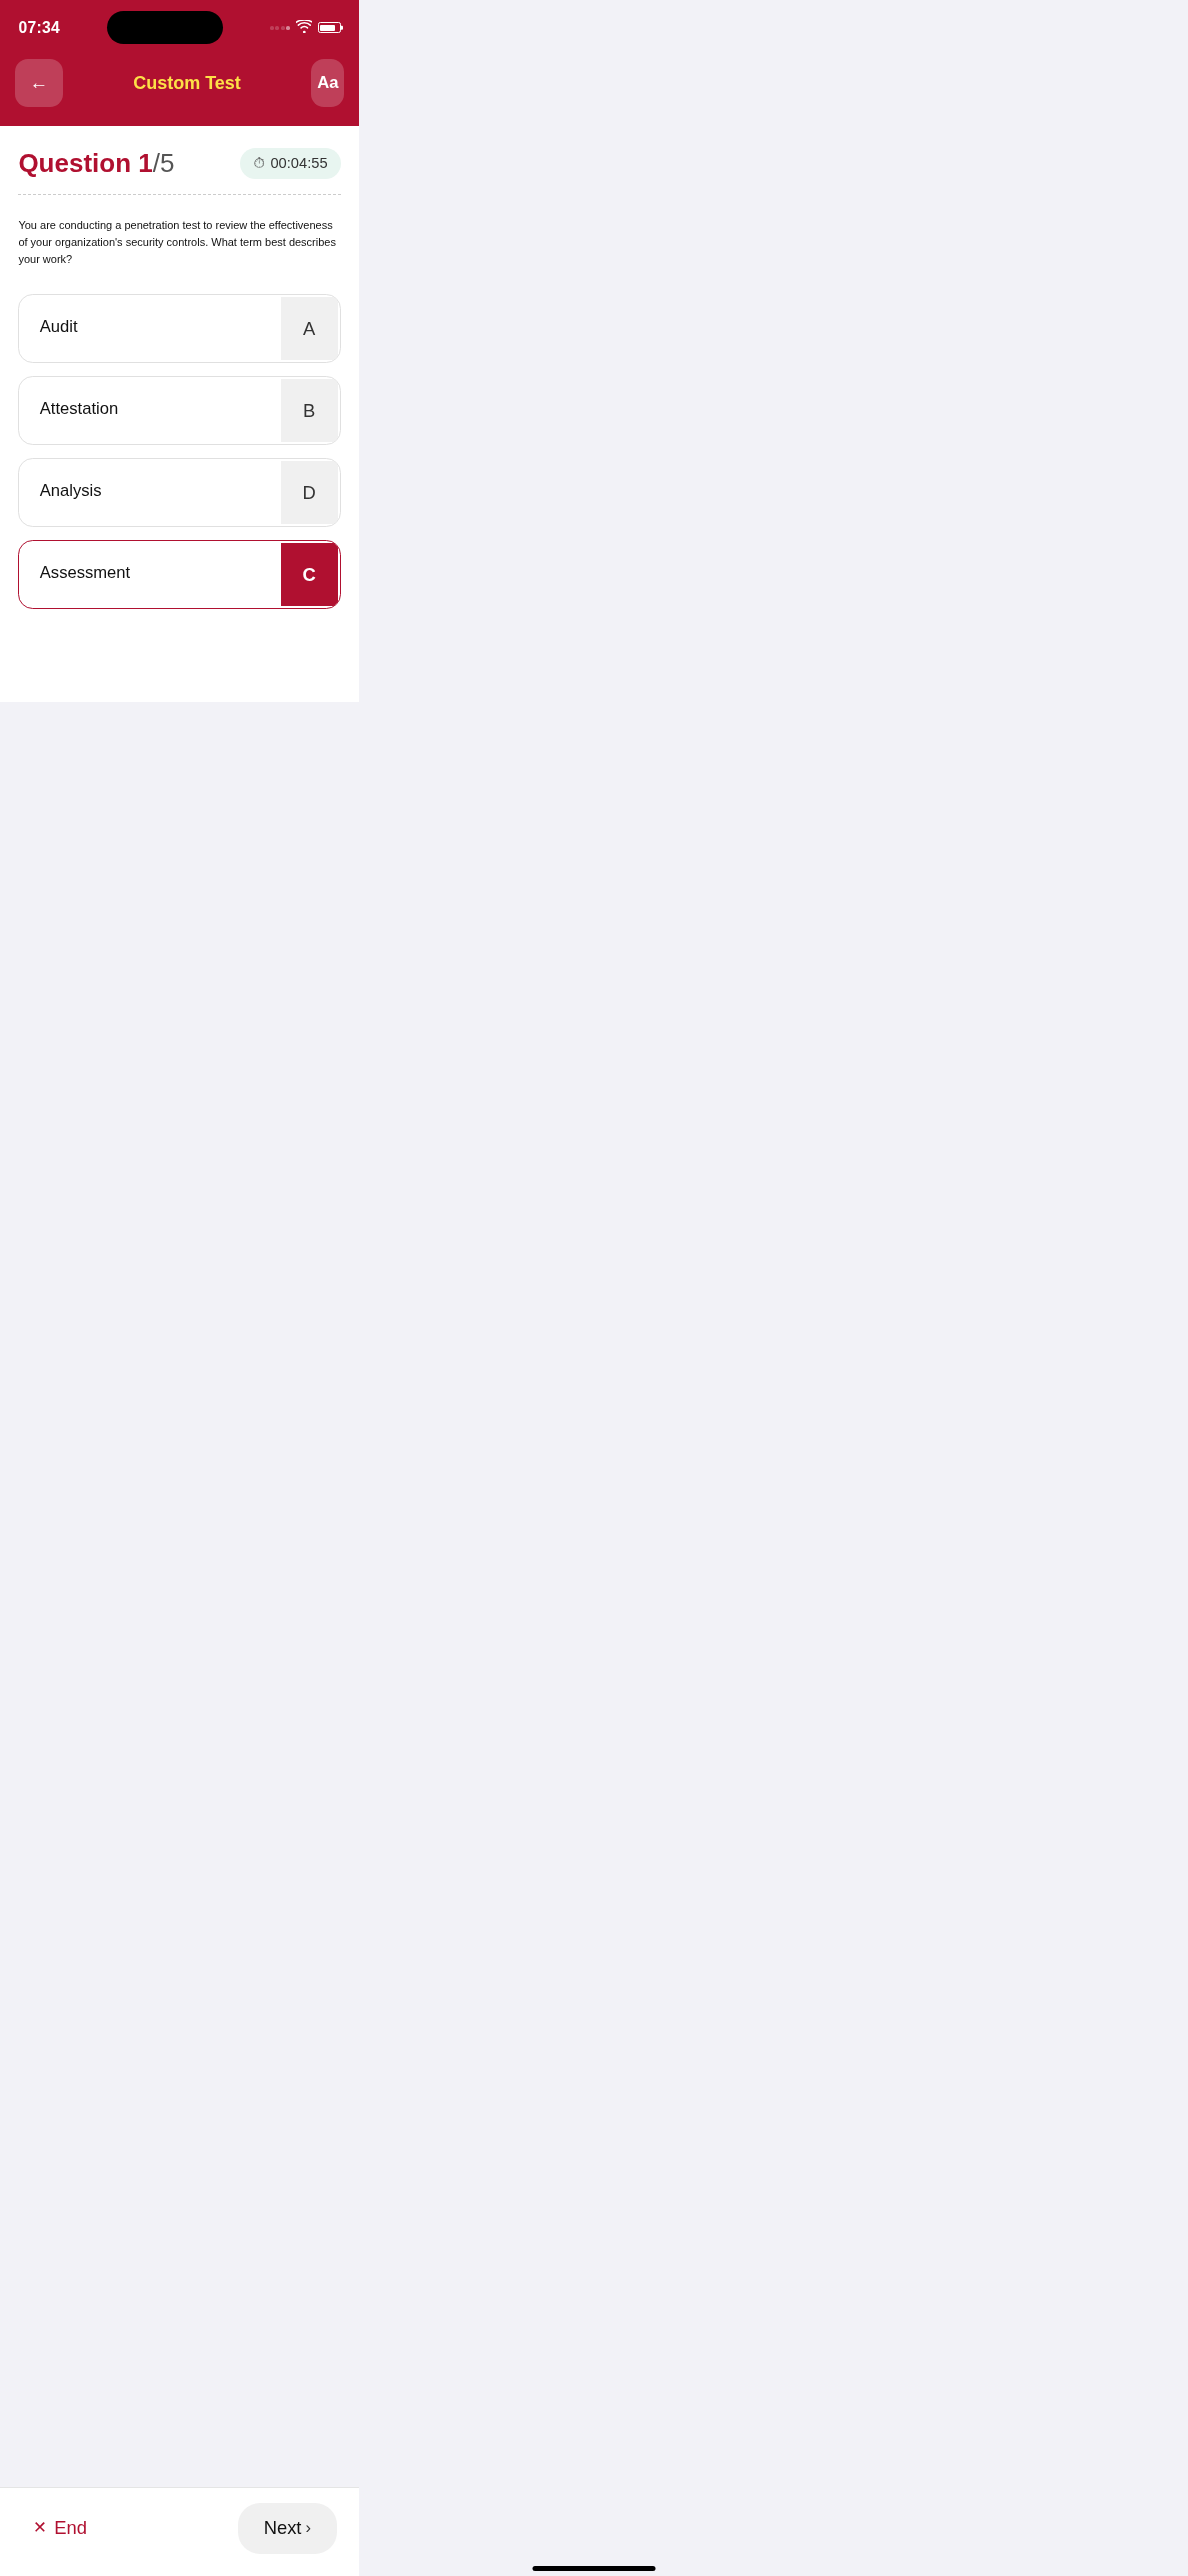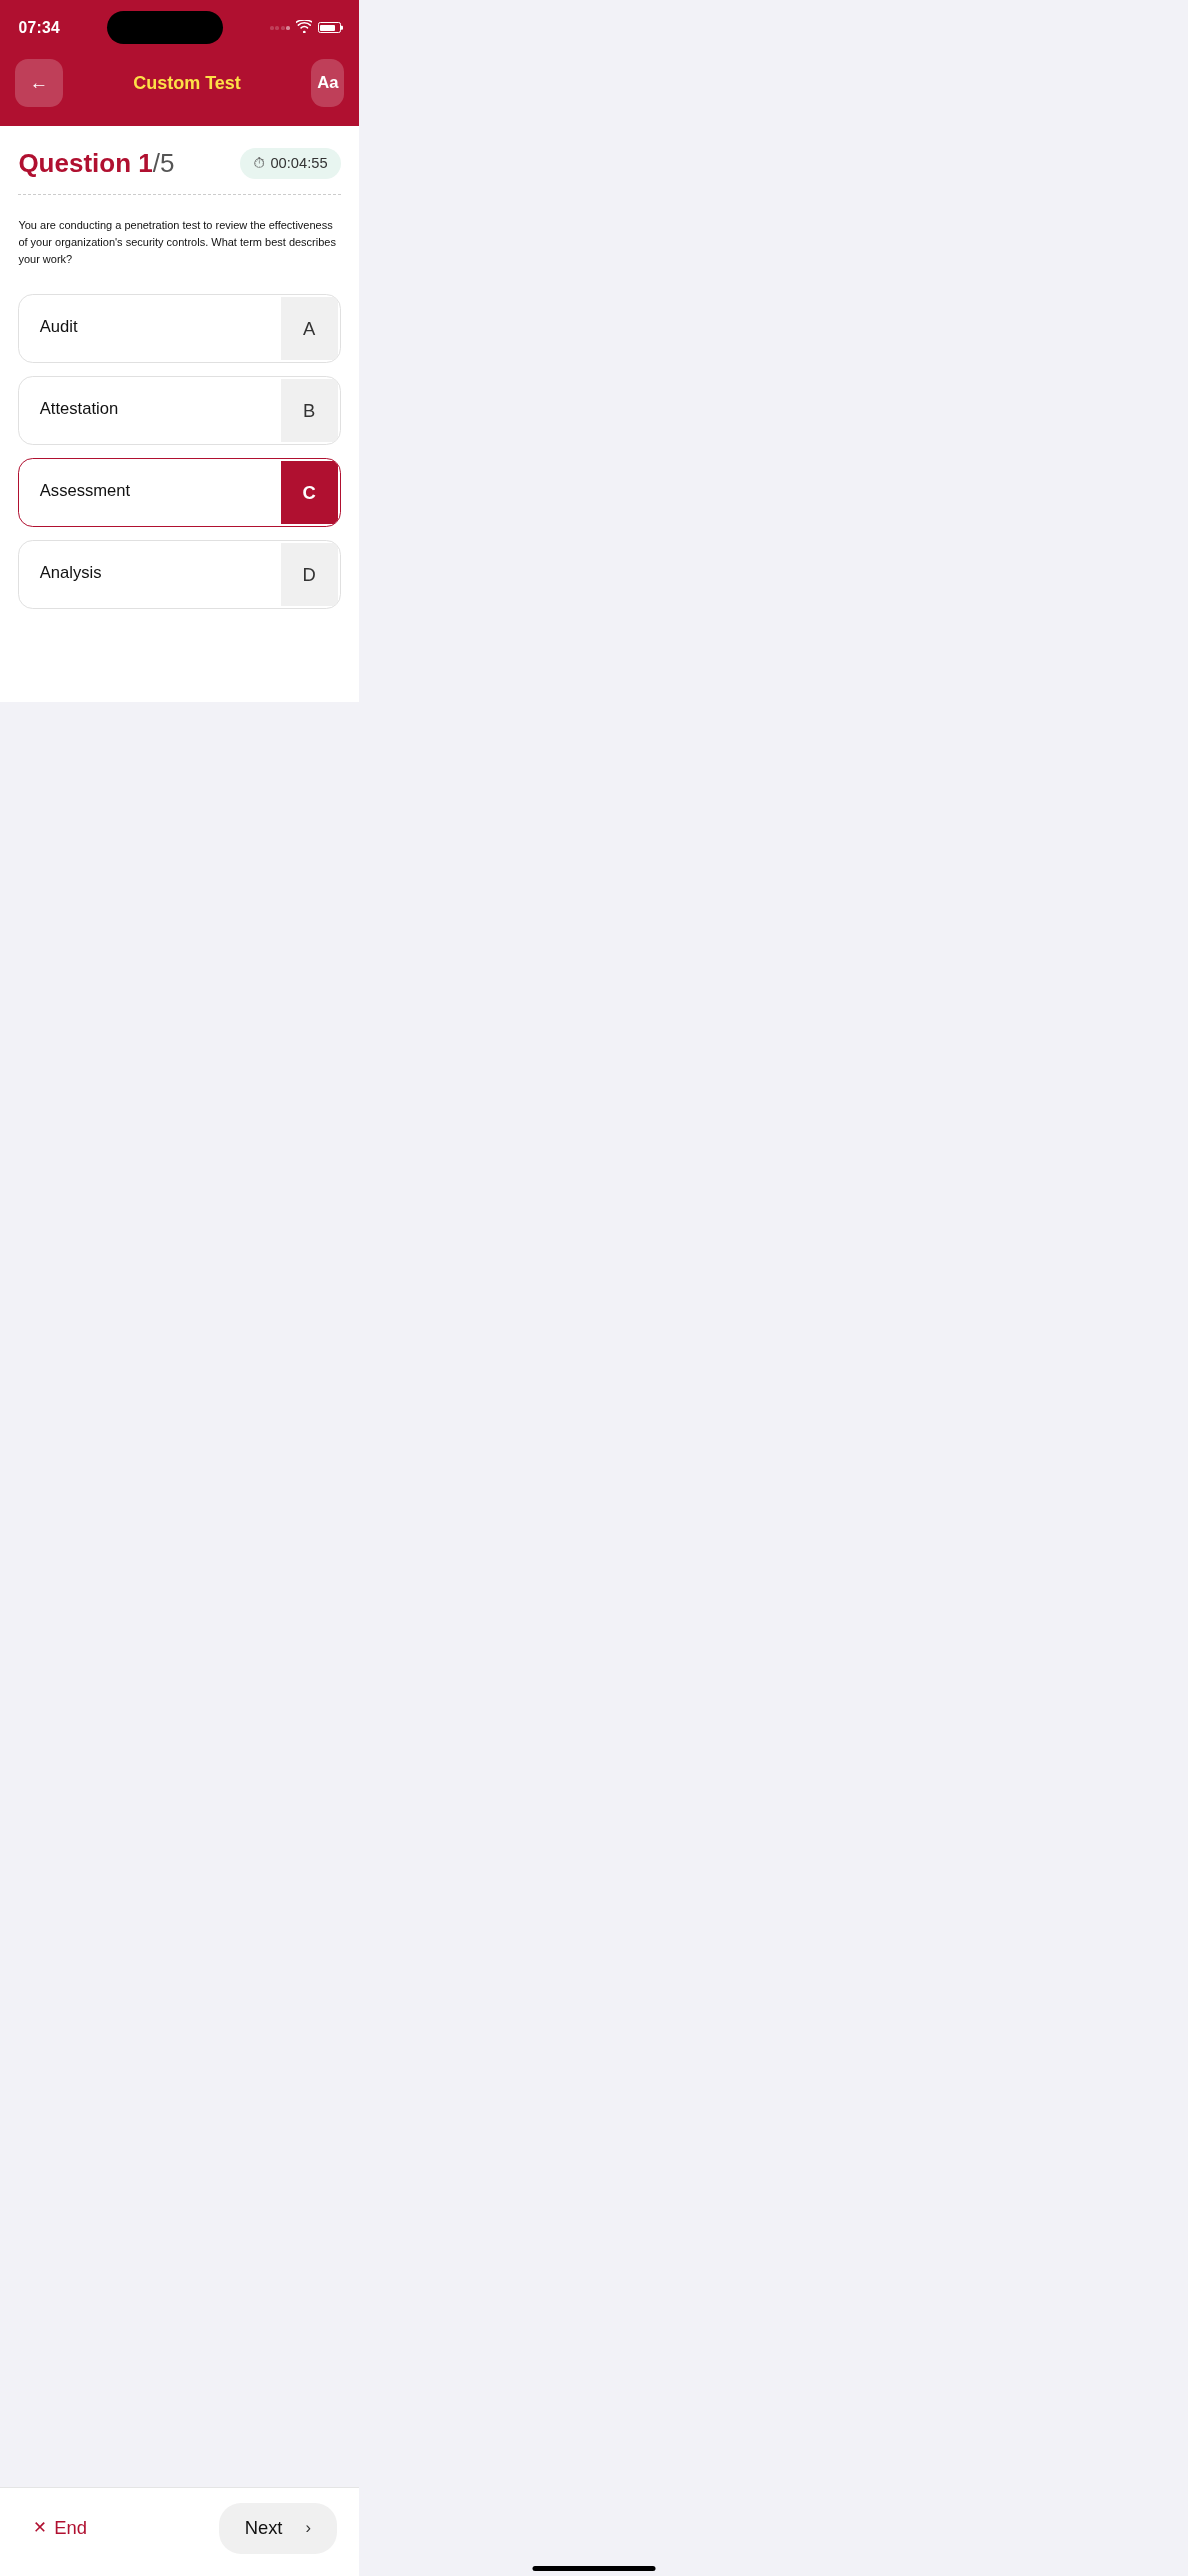--- a/index.html
+++ b/index.html
@@ -276,21 +276,21 @@
       font-size: 18.4px;
       font-weight: 500;
     }
 
     .next-btn {
       background: #f0f0f0;
       border-radius: 22px;
       padding: 14.7px 26px;
       display: flex;
       align-items: center;
-      gap: 23px;
+      gap: 4px;
       cursor: pointer;
     }
 
     .next-text {
       font-size: 18.4px;
       font-weight: 500;
       color: #111;
     }
 
     .next-chevron {
@@ -365,28 +365,28 @@
   <div class="answer-option">
     <span class="answer-label">Audit</span>
     <div class="answer-letter-box">A</div>
   </div>
 
   <div class="answer-option">
     <span class="answer-label">Attestation</span>
     <div class="answer-letter-box">B</div>
   </div>
 
+  <div class="answer-option">
+    <span class="answer-label">Analysis</span>
+    <div class="answer-letter-box">D</div>
+  </div>
+
   <div class="answer-option selected">
     <span class="answer-label">Assessment</span>
     <div class="answer-letter-box selected">C</div>
-  </div>
-
-  <div class="answer-option">
-    <span class="answer-label">Analysis</span>
-    <div class="answer-letter-box">D</div>
   </div>
 </div>
 
 <div class="bottom-bar">
   <div class="end-btn">
     <span class="end-x">✕</span>
     <span class="end-text">End</span>
   </div>
   <div class="next-btn">
     <span class="next-text">Next</span>

